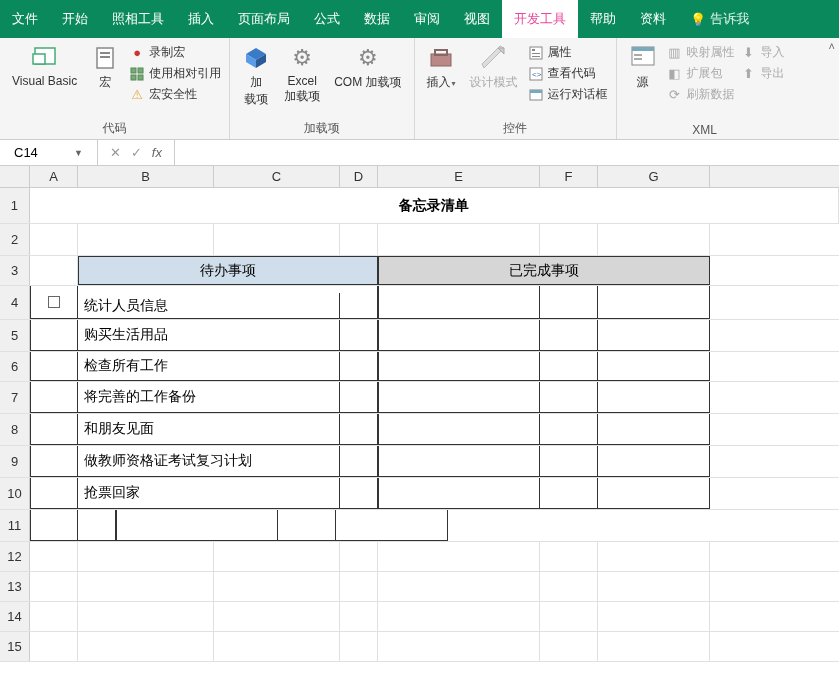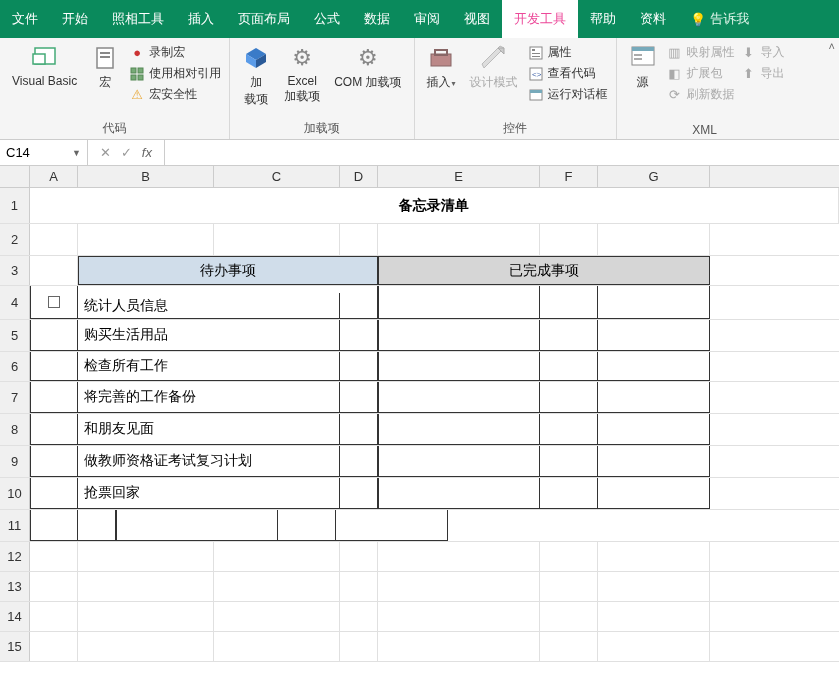--- a/index.html
+++ b/index.html
@@ -19,21 +19,21 @@
     .big { display: flex; flex-direction: column; align-items: center; justify-content: flex-start; width: auto; font-size: 12px; color: #333; gap: 2px; padding: 2px 4px; }
     .big .ico { width: 28px; height: 28px; display: flex; align-items: center; justify-content: center; }
     .small-stack { display: flex; flex-direction: column; gap: 4px; padding: 2px 0; }
     .small { display: flex; align-items: center; gap: 4px; font-size: 12px; color: #333; white-space: nowrap; }
     .small.disabled, .small-stack.disabled .small { color: #aaa; }
     .small .ico { width: 16px; height: 16px; display: flex; align-items: center; justify-content: center; font-size: 13px; }
     .caret { font-size: 8px; color: #666; margin-left: 1px; }
     
     
     .fbar { display: flex; align-items: center; border-bottom: 1px solid #ccc; height: 26px; background: #fff; }
-    .namebox { width: 88px; border-right: 1px solid #ccc; padding: 0 6px; font-size: 13px; display: flex; align-items: center; justify-content: space-between; height: 100%; }
+    .namebox { width: 98px; border-right: 1px solid #ccc; padding: 0 14px; font-size: 13px; display: flex; align-items: center; justify-content: space-between; height: 100%; }
     .namebox .dd { font-size: 9px; color: #666; }
     .fx-btns { display: flex; align-items: center; gap: 10px; padding: 0 12px; border-right: 1px solid #ccc; height: 100%; color: #999; font-size: 13px; }
     .fx-btns .fx { font-style: italic; color: #666; }
     .fbar-input { flex: 1; height: 100%; padding: 0 6px; font-size: 13px; display: flex; align-items: center; }
     
     
     .grid { position: relative; background: #fff; }
     .hdr-row { display: flex; background: #f0f0f0; border-bottom: 1px solid #ccc; height: 22px; }
     .corner { width: 30px; border-right: 1px solid #ccc; background: #f0f0f0; }
     .colh { border-right: 1px solid #ccc; text-align: center; font-size: 13px; color: #333; display: flex; align-items: center; justify-content: center; }

